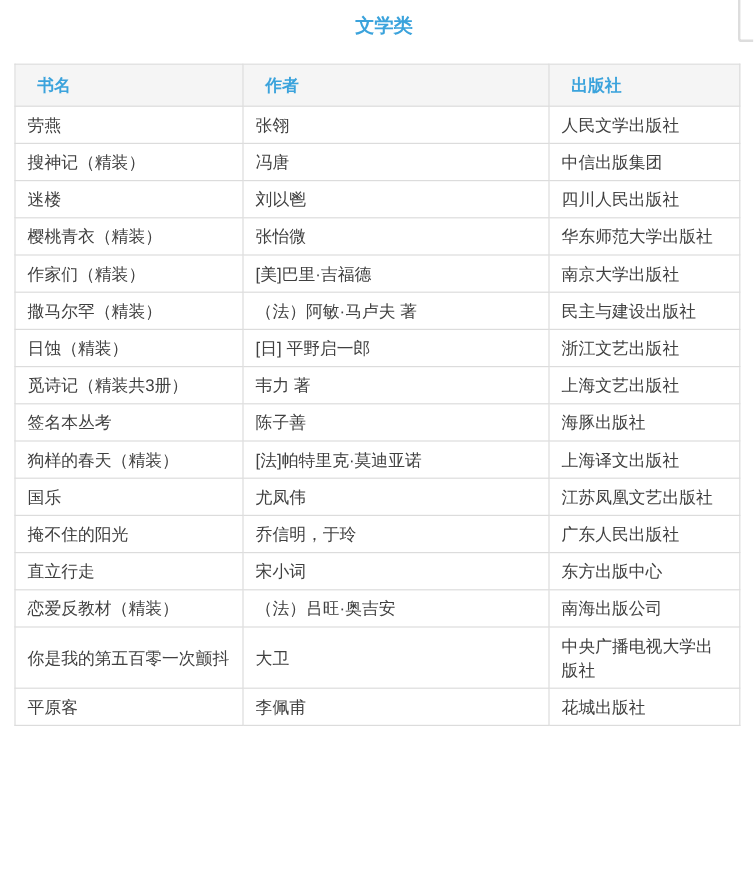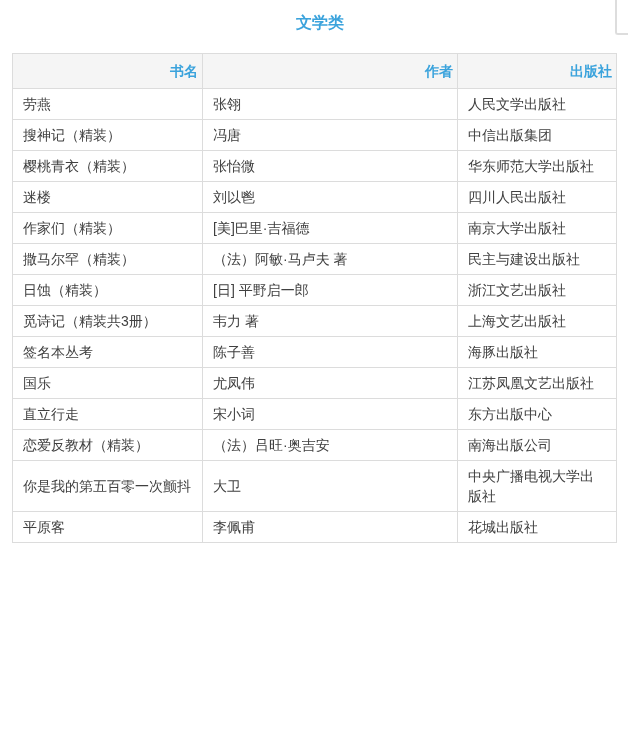--- a/index.html
+++ b/index.html
@@ -40,22 +40,22 @@
   .book-table col.c2{width:255px;}
   .book-table col.c3{width:159px;}
   .book-table th,
   .book-table td{
     border:1px solid var(--border);
   }
   .book-table th{
     background:var(--header-bg);
     color:var(--accent);
     font-weight:bold;
-    text-align:right;
-    padding:7px 4px;
+    text-align:left;
+    padding:7px 18px;
     line-height:20px;
   }
   .book-table td{
     color:var(--cell-text);
     text-align:left;
     vertical-align:middle;
     padding:5px 10px;
     line-height:20px;
     word-break:break-all;
   }
@@ -85,28 +85,28 @@
         <td>劳燕</td>
         <td>张翎</td>
         <td>人民文学出版社</td>
       </tr>
       <tr>
         <td>搜神记（精装）</td>
         <td>冯唐</td>
         <td>中信出版集团</td>
       </tr>
       <tr>
+        <td>迷楼</td>
+        <td>刘以鬯</td>
+        <td>四川人民出版社</td>
+      </tr>
+      <tr>
         <td>樱桃青衣（精装）</td>
         <td>张怡微</td>
         <td>华东师范大学出版社</td>
-      </tr>
-      <tr>
-        <td>迷楼</td>
-        <td>刘以鬯</td>
-        <td>四川人民出版社</td>
       </tr>
       <tr>
         <td>作家们（精装）</td>
         <td>[美]巴里·吉福德</td>
         <td>南京大学出版社</td>
       </tr>
       <tr>
         <td>撒马尔罕（精装）</td>
         <td>（法）阿敏·马卢夫 著</td>
         <td>民主与建设出版社</td>
@@ -120,23 +120,33 @@
         <td>觅诗记（精装共3册）</td>
         <td>韦力 著</td>
         <td>上海文艺出版社</td>
       </tr>
       <tr>
         <td>签名本丛考</td>
         <td>陈子善</td>
         <td>海豚出版社</td>
       </tr>
       <tr>
+        <td>狗样的春天（精装）</td>
+        <td>[法]帕特里克·莫迪亚诺</td>
+        <td>上海译文出版社</td>
+      </tr>
+      <tr>
         <td>国乐</td>
         <td>尤凤伟</td>
         <td>江苏凤凰文艺出版社</td>
+      </tr>
+      <tr>
+        <td>掩不住的阳光</td>
+        <td>乔信明，于玲</td>
+        <td>广东人民出版社</td>
       </tr>
       <tr>
         <td>直立行走</td>
         <td>宋小词</td>
         <td>东方出版中心</td>
       </tr>
       <tr>
         <td>恋爱反教材（精装）</td>
         <td>（法）吕旺·奥吉安</td>
         <td>南海出版公司</td>

